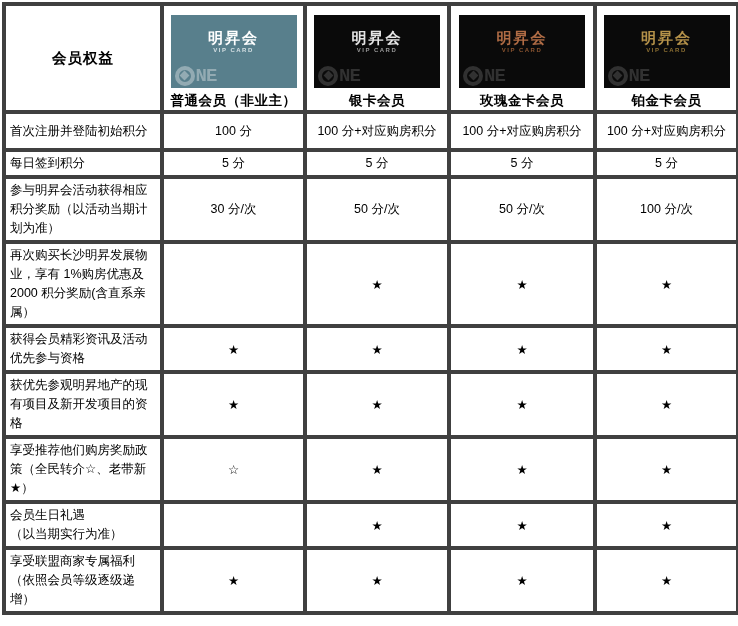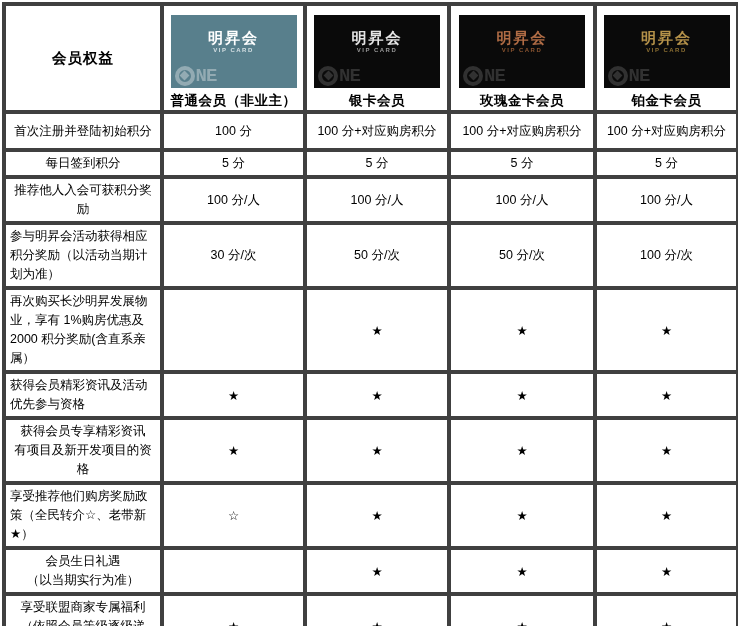--- a/index.html
+++ b/index.html
@@ -81,21 +81,21 @@
     font-weight: bold;
     text-align: center;
     letter-spacing: 0.5px;
     white-space: nowrap;
   }
   
   .lbl {
     font-size: 12.5px;
     line-height: 19px;
     padding: 2px 4px;
-    text-align: center;
+    text-align: left;
     white-space: pre-line;
   }
   .lbl.left { text-align: left; }
   .val {
     font-size: 12.5px;
     text-align: center;
     padding: 1px 2px;
   }
 </style>
 </head>
@@ -179,28 +179,20 @@
       <td class="val">100 分+对应购房积分</td>
       <td class="val">100 分+对应购房积分</td>
     </tr>
     <tr style="height:25px">
       <td class="lbl">每日签到积分</td>
       <td class="val">5 分</td>
       <td class="val">5 分</td>
       <td class="val">5 分</td>
       <td class="val">5 分</td>
     </tr>
-    <tr style="height:40px">
-      <td class="lbl">推荐他人入会可获积分奖
-励</td>
-      <td class="val">100 分/人</td>
-      <td class="val">100 分/人</td>
-      <td class="val">100 分/人</td>
-      <td class="val">100 分/人</td>
-    </tr>
     <tr style="height:64px">
       <td class="lbl left">参与明昇会活动获得相应
 积分奖励（以活动当期计
 划为准）</td>
       <td class="val">30 分/次</td>
       <td class="val">50 分/次</td>
       <td class="val">50 分/次</td>
       <td class="val">100 分/次</td>
     </tr>
     <tr style="height:69px">
@@ -215,21 +207,21 @@
     </tr>
     <tr style="height:42px">
       <td class="lbl left">获得会员精彩资讯及活动
 优先参与资格</td>
       <td class="val">★</td>
       <td class="val">★</td>
       <td class="val">★</td>
       <td class="val">★</td>
     </tr>
     <tr style="height:58px">
-      <td class="lbl">获得会员专享精彩资讯
+      <td class="lbl">获优先参观明昇地产的现
 有项目及新开发项目的资
 格</td>
       <td class="val">★</td>
       <td class="val">★</td>
       <td class="val">★</td>
       <td class="val">★</td>
     </tr>
     <tr style="height:41px">
       <td class="lbl left">享受推荐他们购房奖励政
 策（全民转介☆、老带新★）</td>

